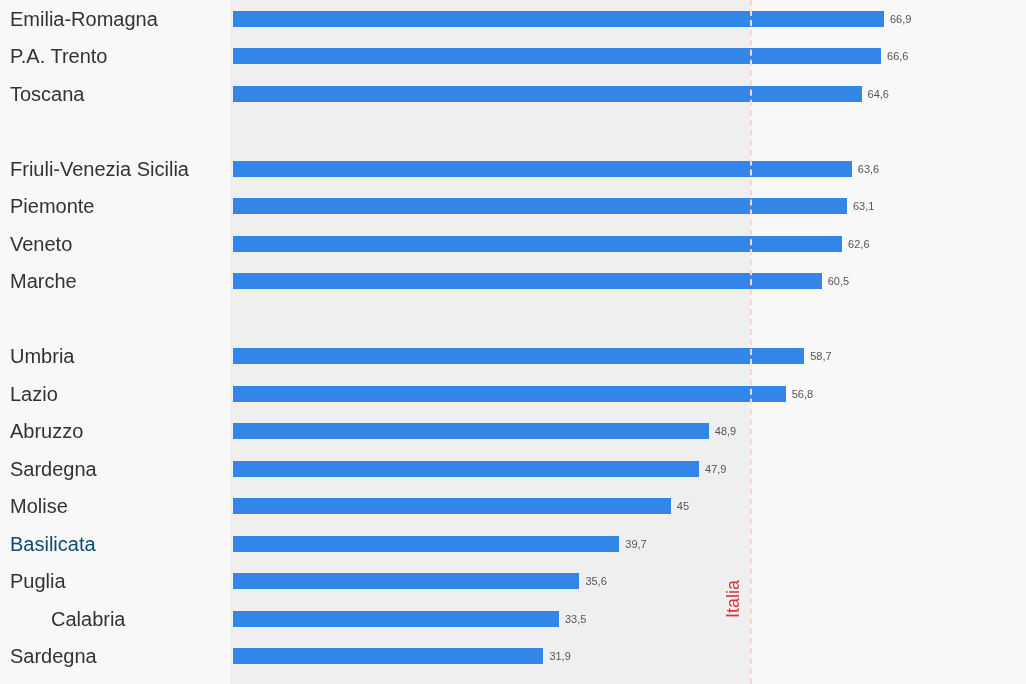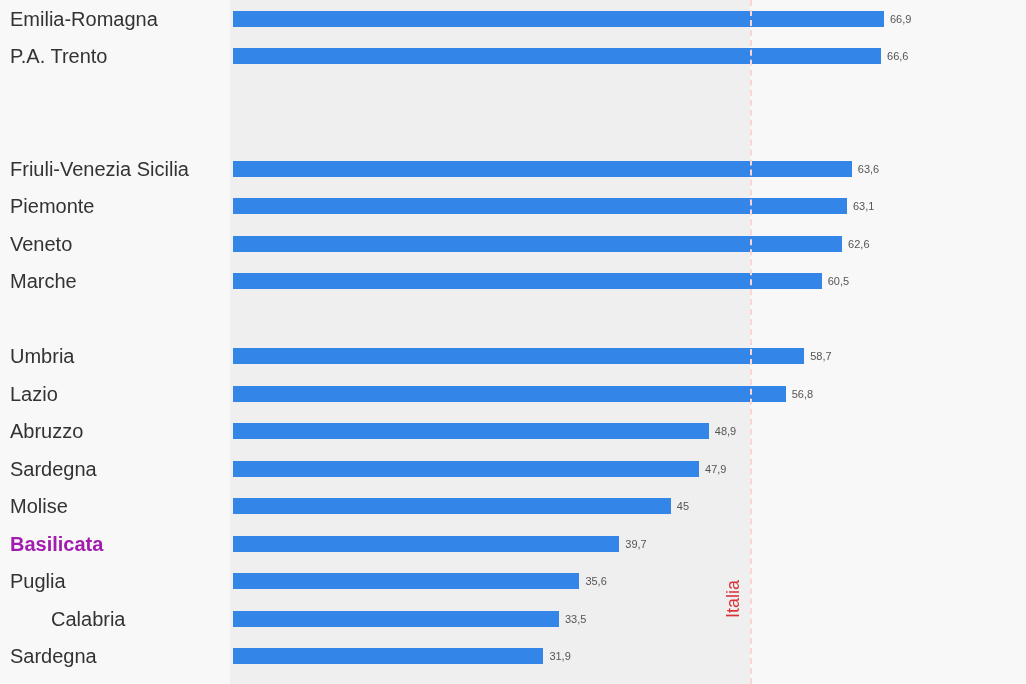--- a/index.html
+++ b/index.html
@@ -104,20 +104,25 @@
       <div class="row" style="top: 0px;">
         <div class="row-label" style="color: rgb(51, 51, 51);">Emilia-Romagna</div>
         <div class="bar" style="left: 233px; width: 650.937px; height: 16px; background: rgb(51, 133, 232);"></div>
         <div class="bar-value" style="left: 889.937px; color: rgb(85, 85, 85);">66,9</div>
       </div>
       <div class="row" style="top: 37.5px;">
         <div class="row-label" style="color: rgb(51, 51, 51);">P.A. Trento</div>
         <div class="bar" style="left: 233px; width: 648.018px; height: 16px; background: rgb(51, 133, 232);"></div>
         <div class="bar-value" style="left: 887.018px; color: rgb(85, 85, 85);">66,6</div>
       </div>
+      <div class="row" style="top: 75px;">
+        <div class="row-label" style="color: rgb(51, 51, 51);">Toscana</div>
+        <div class="bar" style="left: 233px; width: 628.558px; height: 16px; background: rgb(51, 133, 232);"></div>
+        <div class="bar-value" style="left: 867.558px; color: rgb(85, 85, 85);">64,6</div>
+      </div>
       <div class="row" style="top: 150px;">
         <div class="row-label" style="color: rgb(51, 51, 51);">Friuli-Venezia Sicilia</div>
         <div class="bar" style="left: 233px; width: 618.828px; height: 16px; background: rgb(51, 133, 232);"></div>
         <div class="bar-value" style="left: 857.828px; color: rgb(85, 85, 85);">63,6</div>
       </div>
       <div class="row" style="top: 187.5px;">
         <div class="row-label" style="color: rgb(51, 51, 51);">Piemonte</div>
         <div class="bar" style="left: 233px; width: 613.963px; height: 16px; background: rgb(51, 133, 232);"></div>
         <div class="bar-value" style="left: 852.963px; color: rgb(85, 85, 85);">63,1</div>
       </div>
@@ -150,21 +155,21 @@
         <div class="row-label" style="color: rgb(51, 51, 51);">Sardegna</div>
         <div class="bar" style="left: 233px; width: 466.067px; height: 16px; background: rgb(51, 133, 232);"></div>
         <div class="bar-value" style="left: 705.067px; color: rgb(85, 85, 85);">47,9</div>
       </div>
       <div class="row" style="top: 487.5px;">
         <div class="row-label" style="color: rgb(51, 51, 51);">Molise</div>
         <div class="bar" style="left: 233px; width: 437.85px; height: 16px; background: rgb(51, 133, 232);"></div>
         <div class="bar-value" style="left: 676.85px; color: rgb(85, 85, 85);">45</div>
       </div>
       <div class="row" style="top: 525px;">
-        <div class="row-label" style="color: #a21caf; font-weight: bold;">Basilicata</div>
+        <div class="row-label" style="color: #0c4a6e;">Basilicata</div>
         <div class="bar" style="left: 233px; width: 386.281px; height: 16px; background: rgb(51, 133, 232);"></div>
         <div class="bar-value" style="left: 625.281px; color: rgb(85, 85, 85);">39,7</div>
       </div>
       <div class="row" style="top: 562.5px;">
         <div class="row-label" style="color: rgb(51, 51, 51);">Puglia</div>
         <div class="bar" style="left: 233px; width: 346.388px; height: 16px; background: rgb(51, 133, 232);"></div>
         <div class="bar-value" style="left: 585.388px; color: rgb(85, 85, 85);">35,6</div>
       </div>
       <div class="row" style="top: 600px;">
         <div class="row-label" style="color: rgb(51, 51, 51); margin-left: 41px;">Calabria</div>

